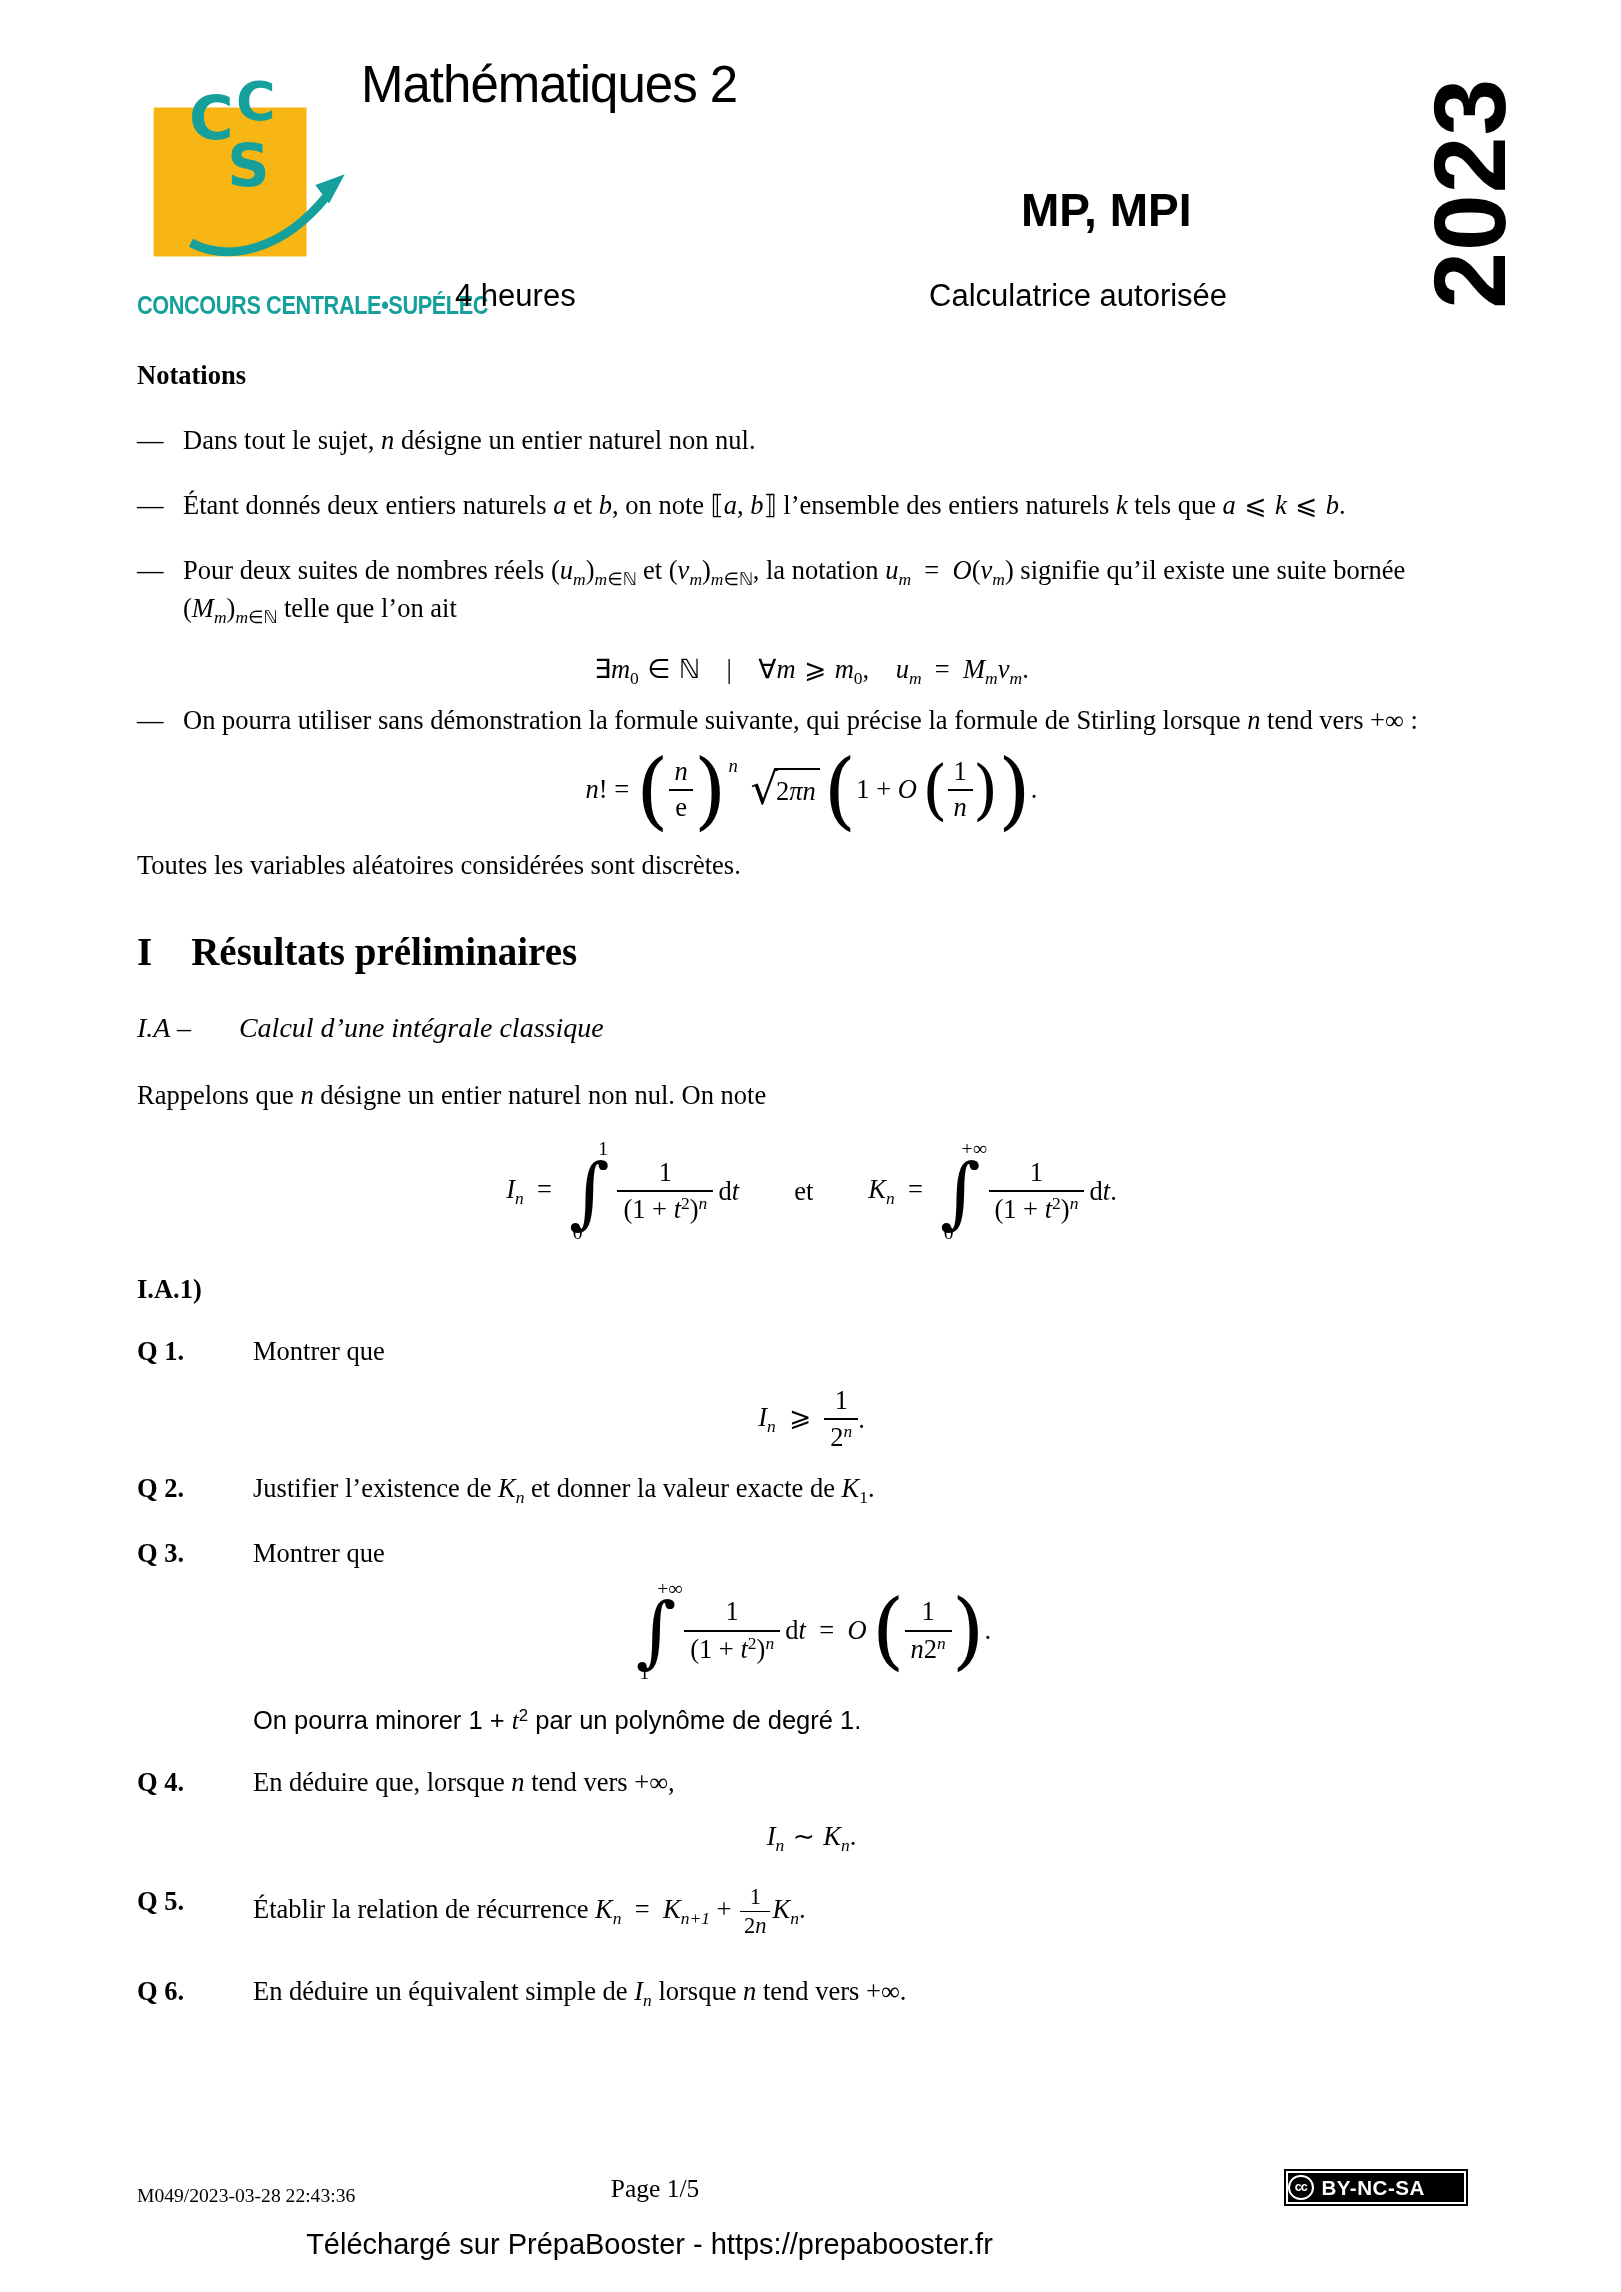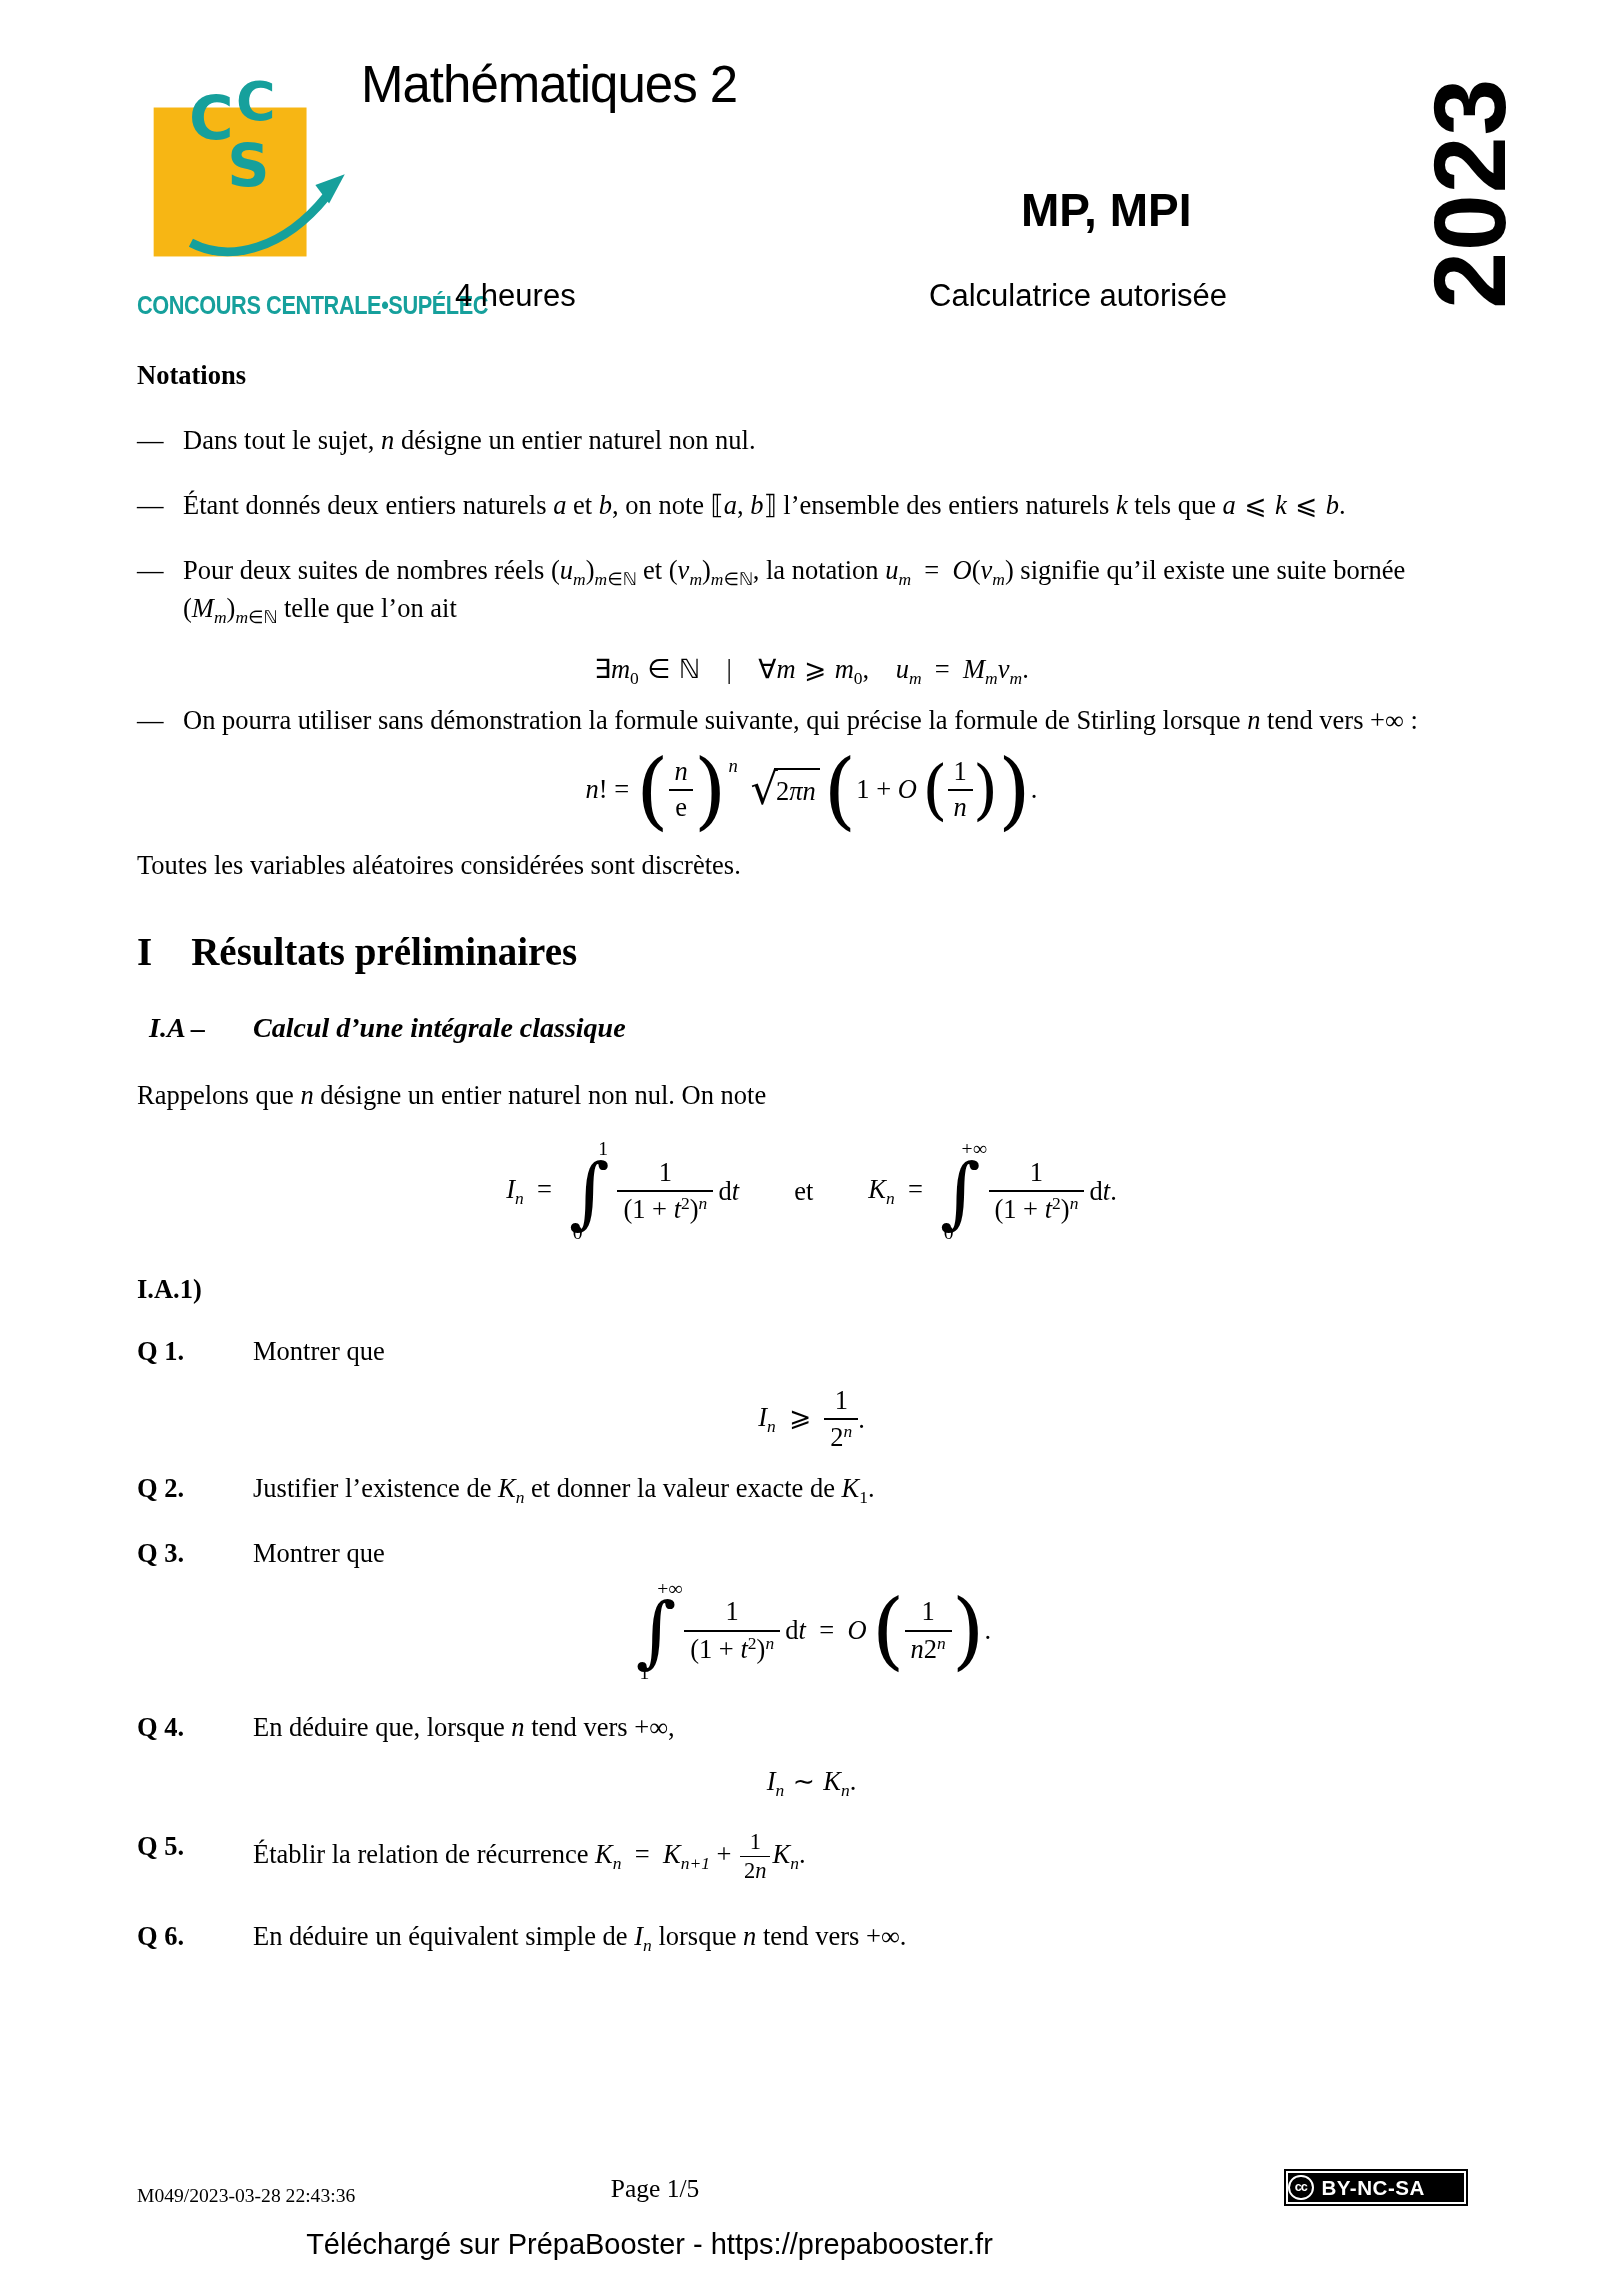--- a/index.html
+++ b/index.html
@@ -55,21 +55,21 @@
   .sqrt .radicand{border-top:2px solid #000;padding:3.9px 3.9px 0 2px;margin-left:-3.9px;margin-top:0px;}
   .int{display:inline-flex;flex-direction:column;align-items:center;margin:0 7.8px 0 3.9px;}
   .int .isign{font-size:78px;line-height:0.95;font-family:"DejaVu Serif",serif;}
   .int .ilim{font-size:19.6px;line-height:1;}
   .int .ilim.top{transform:translateX(13.7px);margin-bottom:-3.9px;}
   .int .ilim.bot{transform:translateX(-11.8px);margin-top:-5.9px;}
   .etsep{margin:0 55px;}
   .enddot{align-self:center;}
 
   .sec-h1{font-size:39px;font-weight:bold;margin:43px 0 0 0;}
-  .sec-h2{font-size:28px;font-weight:bold;font-style:italic;margin:33px 0 0 12px;}
+  .sec-h2{font-size:28px;font-weight:normal;font-style:italic;margin:33px 0 0 0;}
   .sec-h2 .sub-title{margin-left:41px;}
   .intro{margin-top:31px;}
   .d-defs{margin:15.7px 0 0 0;}
   .subsec{font-weight:bold;margin-top:29px;}
 
   .q{display:flex;margin-top:27.4px;}
   .qlabel{width:116px;flex-shrink:0;font-weight:bold;}
   .qbody{flex:1;}
   .d-q1{margin:15.7px 0 5.9px 0;}
   .d-q3{margin:7.8px 0 0 0;}
@@ -249,20 +249,21 @@
     <span><span> d</span><span class="mi">t</span><span> = </span><span class="mi">O</span><span> </span></span>
     <span class="bp lg">(</span>
     <span class="frac">
       <span class="num"><span>1</span></span>
       <span class="den"><span class="mi">n</span><span>2</span><span class="sup mi">n</span></span>
     </span>
     <span class="bp lg">)</span>
     <span class="enddot"><span>.</span></span>
   </div>
 
+  <div class="hint"><span>On pourra minorer </span><span>1 + </span><span class="mi">t</span><span class="sup">2</span><span> par un polynôme de degré 1.</span></div>
 
   <div class="q">
     <span class="qlabel">Q 4.</span>
     <span class="qbody"><span>En déduire que, lorsque </span><span class="mi">n</span><span> tend vers +∞,</span></span>
   </div>
 
   <div class="display d-q4">
     <span><span class="mi">I</span><span class="sub mi">n</span><span class="sym"> ∼ </span><span class="mi">K</span><span class="sub mi">n</span><span>.</span></span>
   </div>
 

